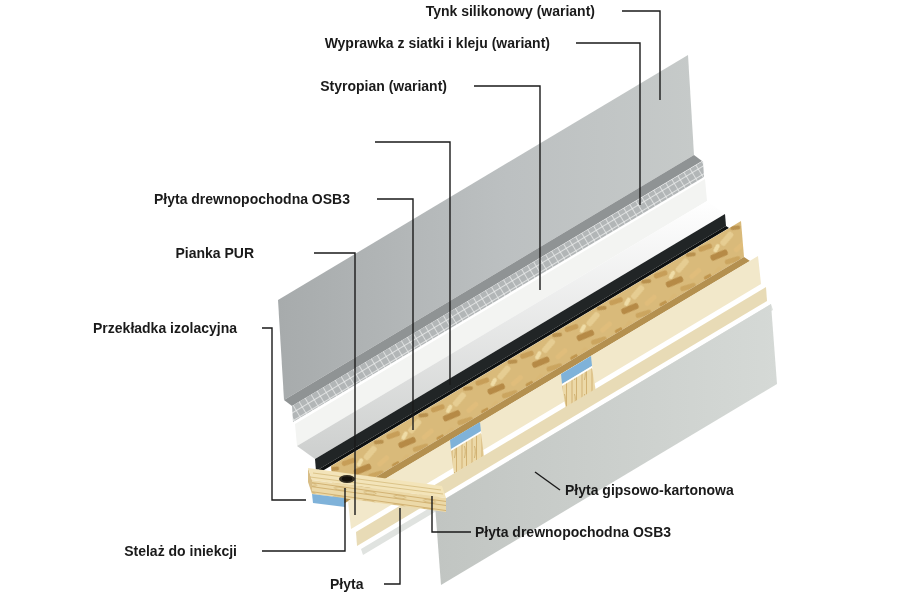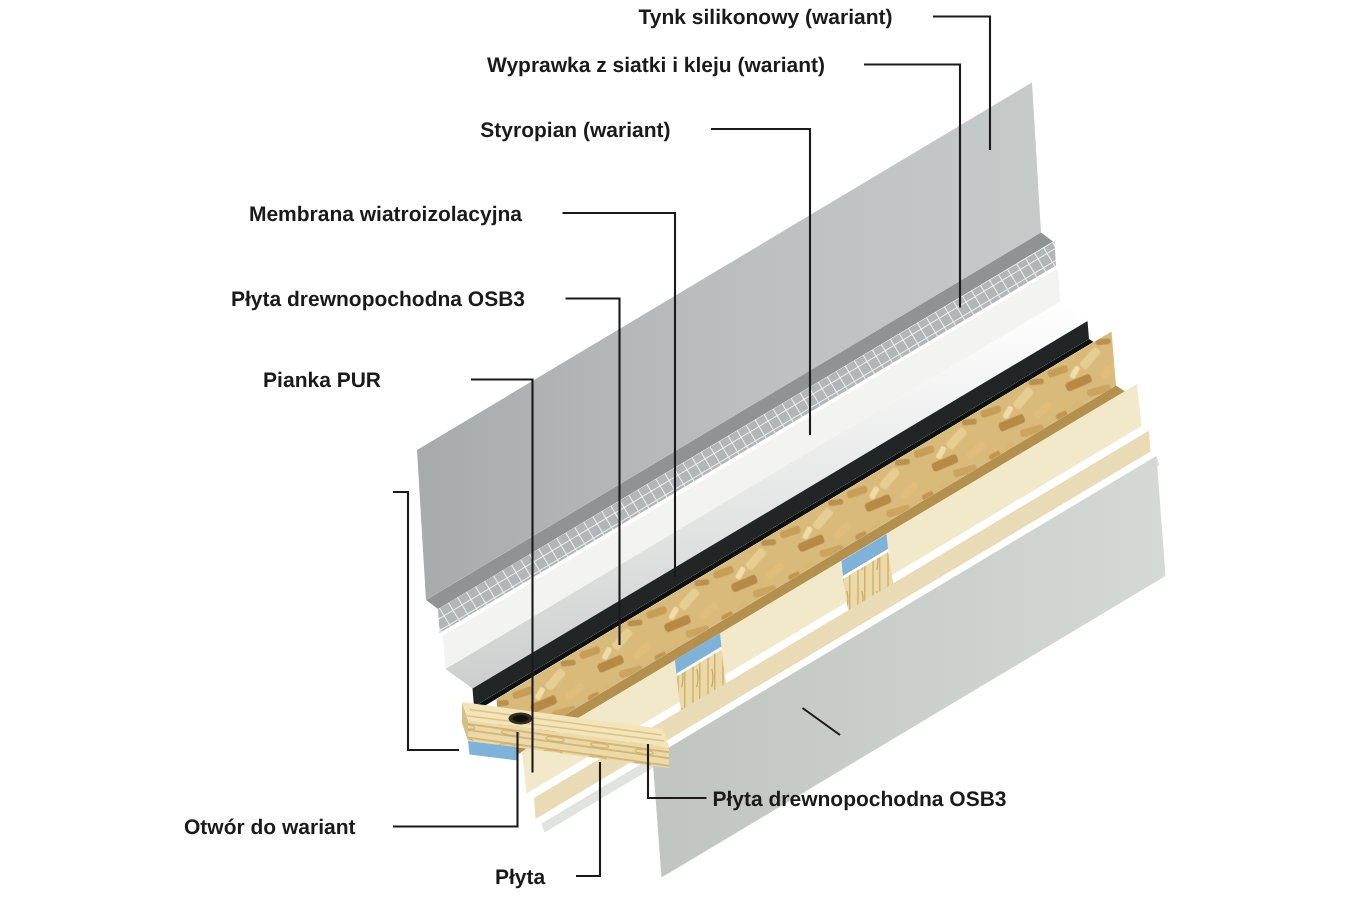--- a/index.html
+++ b/index.html
@@ -134,20 +134,21 @@
       <polyline points="262,551 345,551 345,488"></polyline>
       <polyline points="384,584 400,584 400,508"></polyline>
       <polyline points="560,490 535,472"></polyline>
       <polyline points="471,532 432,532 432,496"></polyline>
     </g>
   </svg>
 
   <div class="lbl right-align" style="right:282px;top:2px">Tynk silikonowy (wariant)</div>
   <div class="lbl right-align" style="right:327px;top:34px">Wyprawka z siatki i kleju (wariant)</div>
   <div class="lbl right-align" style="right:430px;top:77px">Styropian (wariant)</div>
-  <div class="lbl right-align" style="right:529px;top:133px">Membrana wiatroizolacyjna</div>
   <div class="lbl right-align" style="right:527px;top:190px">Płyta drewnopochodna OSB3</div>
   <div class="lbl right-align" style="right:623px;top:244px">Pianka PUR</div>
-  <div class="lbl right-align" style="right:640px;top:542px">Otwór do wariant</div>
+  <div class="lbl right-align" style="right:640px;top:319px">Przekładka izolacyjna</div>
+  <div class="lbl right-align" style="right:640px;top:542px">Stelaż do iniekcji</div>
   <div class="lbl" style="left:330px;top:575px">Płyta</div>
+  <div class="lbl" style="left:565px;top:481px">Płyta gipsowo-kartonowa</div>
   <div class="lbl" style="left:475px;top:523px">Płyta drewnopochodna OSB3</div>
 
 </div>
 
 </body></html>

